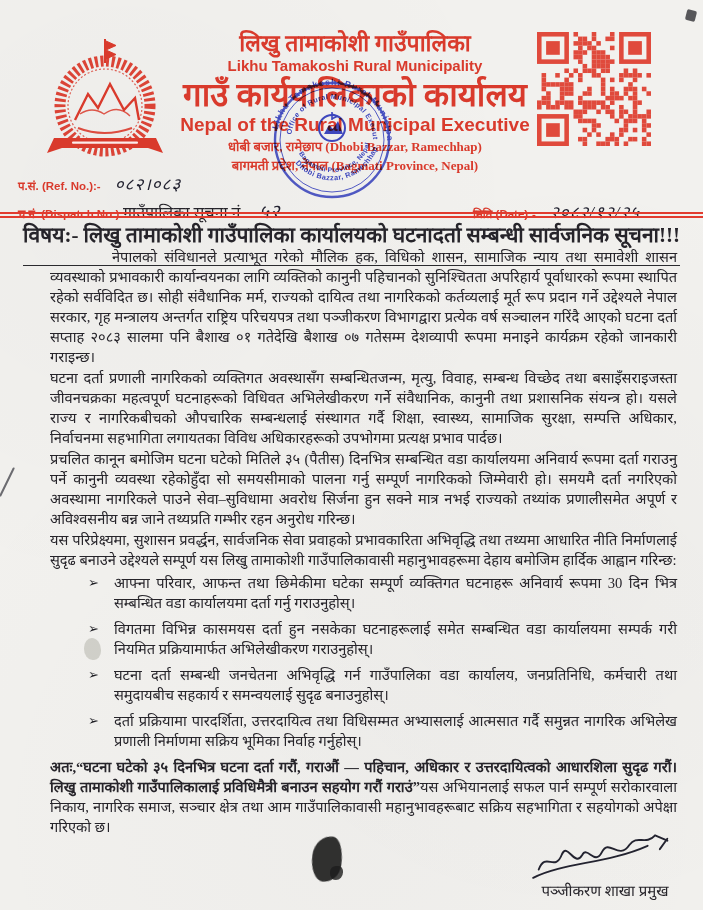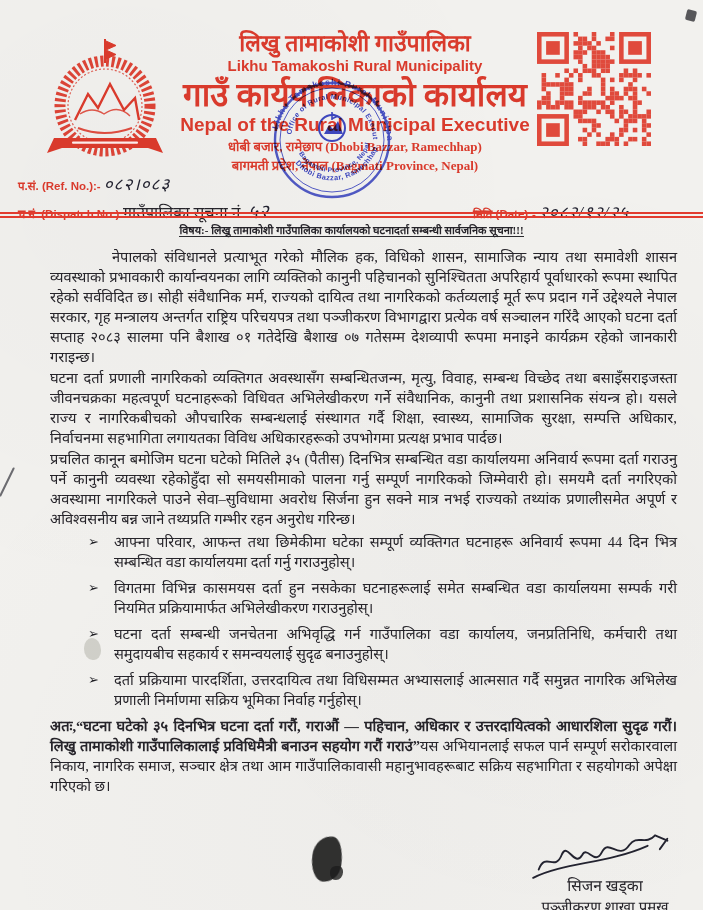--- a/index.html
+++ b/index.html
@@ -24,30 +24,30 @@
   .h-en1{font-size:15px;font-weight:bold;line-height:18px;font-family:"Liberation Sans",sans-serif;}
   .h-np2{font-size:33px;font-weight:bold;line-height:37px;margin-top:2px;}
   .h-en2{font-size:19px;font-weight:bold;line-height:22px;font-family:"Liberation Sans",sans-serif;}
   .h-ad{font-size:13px;font-weight:bold;line-height:17px;margin-top:2px;}
   .logo{position:absolute;left:42px;top:36px;}
   .qr{position:absolute;left:533px;top:32px;}
   .stamp{position:absolute;left:262px;top:70px;mix-blend-mode:multiply;opacity:.88;}
   
   .meta{position:absolute;left:18px;top:168px;width:672px;font-size:12.5px;}
   .lbl{color:#d93a2c;font-weight:bold;font-family:"Liberation Sans",sans-serif;font-size:11.5px;}
-  .hand{font-size:17px;color:#222230;font-style:italic;letter-spacing:1px;}
+  .hand{font-size:17px;color:#222230;font-style:italic;letter-spacing:1px;margin-left:11px;}
   .row1{position:absolute;left:0;top:4px;}
   .row2{position:absolute;left:0;top:30px;white-space:nowrap;}
   .printed{font-size:16px;color:#26242a;}
   .hand-big{font-size:19px;display:inline-block;transform:rotate(-2deg);}
   .daterow{position:absolute;left:455px;top:32px;}
   .redrule{position:absolute;left:0px;top:212px;width:703px;height:6px;
     background:linear-gradient(#e23b2e 0 2px, transparent 2px 4px, #e23b2e 4px 6px);}
   .subject{position:absolute;left:0;top:220px;width:703px;text-align:center;}
-  .subject span{font-weight:bold;font-size:11px;border-bottom:1.6px solid #2a2a2e;padding-bottom:0;}
+  .subject span{font-weight:bold;font-size:21px;border-bottom:1.6px solid #2a2a2e;padding-bottom:18px;}
   
   .body-txt{position:absolute;left:0;top:247px;width:703px;padding:0 26px 0 50px;box-sizing:border-box;
     font-size:14.6px;line-height:20px;text-align:justify;}
   .body-txt p{margin:0 0 1px 0;}
   p.indent{text-indent:62px;}
   ul.calls{list-style:none;margin:3px 0 2px 38px;padding:0;}
   ul.calls li{display:flex;margin-bottom:6px;}
   .blt{flex:0 0 26px;font-size:13px;color:#1e1e24;}
   .blt-txt{flex:1;text-align:justify;}
   .bold-p{font-weight:bold;}
@@ -358,25 +358,26 @@
   <div class="redrule"></div>
 
   <div class="subject">
     <span>विषय:- लिखु तामाकोशी गाउँपालिका कार्यालयको घटनादर्ता सम्बन्धी सार्वजनिक सूचना!!!</span>
   </div>
 
   <div class="body-txt">
     <p class="indent">नेपालको संविधानले प्रत्याभूत गरेको मौलिक हक, विधिको शासन, सामाजिक न्याय तथा समावेशी शासन व्यवस्थाको प्रभावकारी कार्यान्वयनका लागि व्यक्तिको कानुनी पहिचानको सुनिश्चितता अपरिहार्य पूर्वाधारको रूपमा स्थापित रहेको सर्वविदित छ। सोही संवैधानिक मर्म, राज्यको दायित्व तथा नागरिकको कर्तव्यलाई मूर्त रूप प्रदान गर्ने उद्देश्यले नेपाल सरकार, गृह मन्त्रालय अन्तर्गत राष्ट्रिय परिचयपत्र तथा पञ्जीकरण विभागद्वारा प्रत्येक वर्ष सञ्चालन गरिंदै आएको घटना दर्ता सप्ताह २०८३ सालमा पनि बैशाख ०१ गतेदेखि बैशाख ०७ गतेसम्म देशव्यापी रूपमा मनाइने कार्यक्रम रहेको जानकारी गराइन्छ।</p>
     <p>घटना दर्ता प्रणाली नागरिकको व्यक्तिगत अवस्थासँग सम्बन्धितजन्म, मृत्यु, विवाह, सम्बन्ध विच्छेद तथा बसाइँसराइजस्ता जीवनचक्रका महत्वपूर्ण घटनाहरूको विधिवत अभिलेखीकरण गर्ने संवैधानिक, कानुनी तथा प्रशासनिक संयन्त्र हो। यसले राज्य र नागरिकबीचको औपचारिक सम्बन्धलाई संस्थागत गर्दै शिक्षा, स्वास्थ्य, सामाजिक सुरक्षा, सम्पत्ति अधिकार, निर्वाचनमा सहभागिता लगायतका विविध अधिकारहरूको उपभोगमा प्रत्यक्ष प्रभाव पार्दछ।</p>
     <p>प्रचलित कानून बमोजिम घटना घटेको मितिले ३५ (पैतीस) दिनभित्र सम्बन्धित वडा कार्यालयमा अनिवार्य रूपमा दर्ता गराउनु पर्ने कानुनी व्यवस्था रहेकोहुँदा सो समयसीमाको पालना गर्नु सम्पूर्ण नागरिकको जिम्मेवारी हो। समयमै दर्ता नगरिएको अवस्थामा नागरिकले पाउने सेवा–सुविधामा अवरोध सिर्जना हुन सक्ने मात्र नभई राज्यको तथ्यांक प्रणालीसमेत अपूर्ण र अविश्वसनीय बन्न जाने तथ्यप्रति गम्भीर रहन अनुरोध गरिन्छ।</p>
+    <p>यस परिप्रेक्ष्यमा, सुशासन प्रवर्द्धन, सार्वजनिक सेवा प्रवाहको प्रभावकारिता अभिवृद्धि तथा तथ्यमा आधारित नीति निर्माणलाई सुदृढ बनाउने उद्देश्यले सम्पूर्ण यस लिखु तामाकोशी गाउँपालिकावासी महानुभावहरूमा देहाय बमोजिम हार्दिक आह्वान गरिन्छ:</p>
 
     <ul class="calls">
       <li>
         <span class="blt">➢</span>
-        <span class="blt-txt">आफ्ना परिवार, आफन्त तथा छिमेकीमा घटेका सम्पूर्ण व्यक्तिगत घटनाहरू अनिवार्य रूपमा 44 दिन भित्र सम्बन्धित वडा कार्यालयमा दर्ता गर्नु गराउनुहोस्।</span>
+        <span class="blt-txt">आफ्ना परिवार, आफन्त तथा छिमेकीमा घटेका सम्पूर्ण व्यक्तिगत घटनाहरू अनिवार्य रूपमा 30 दिन भित्र सम्बन्धित वडा कार्यालयमा दर्ता गर्नु गराउनुहोस्।</span>
       </li>
       <li>
         <span class="blt">➢</span>
         <span class="blt-txt">विगतमा विभिन्न कासमयस दर्ता हुन नसकेका घटनाहरूलाई समेत सम्बन्धित वडा कार्यालयमा सम्पर्क गरी नियमित प्रक्रियामार्फत अभिलेखीकरण गराउनुहोस्।</span>
       </li>
       <li>
         <span class="blt">➢</span>
         <span class="blt-txt">घटना दर्ता सम्बन्धी जनचेतना अभिवृद्धि गर्न गाउँपालिका वडा कार्यालय, जनप्रतिनिधि, कर्मचारी तथा समुदायबीच सहकार्य र समन्वयलाई सुदृढ बनाउनुहोस्।</span>
       </li>
       <li>
@@ -389,21 +390,20 @@
   </div>
 
   <div class="sig">
     <svg class="sig-svg" width="150" height="44" viewBox="0 0 150 44">
       <g fill="none" stroke="#232330" stroke-width="1.9" stroke-linecap="round">
         <path d="M8,34 C16,16 24,38 32,20 C38,8 44,34 52,22 C58,12 64,34 72,20 C80,6 88,30 100,14 C108,4 116,16 126,6 L138,12"></path>
         <path d="M2,42 C34,28 76,32 118,16"></path>
         <path d="M130,20 l8,-10"></path>
       </g>
     </svg>
-    <div class="sig-name">सिजन खड्का</div>
     <div class="sig-title">पञ्जीकरण शाखा प्रमुख</div>
   </div>
 
   <div class="blot"></div>
   <div class="blot2"></div>
   <div class="penslash"></div>
   <div class="smudge"></div>
   <div class="corner-mark"></div>
 
 </div>

